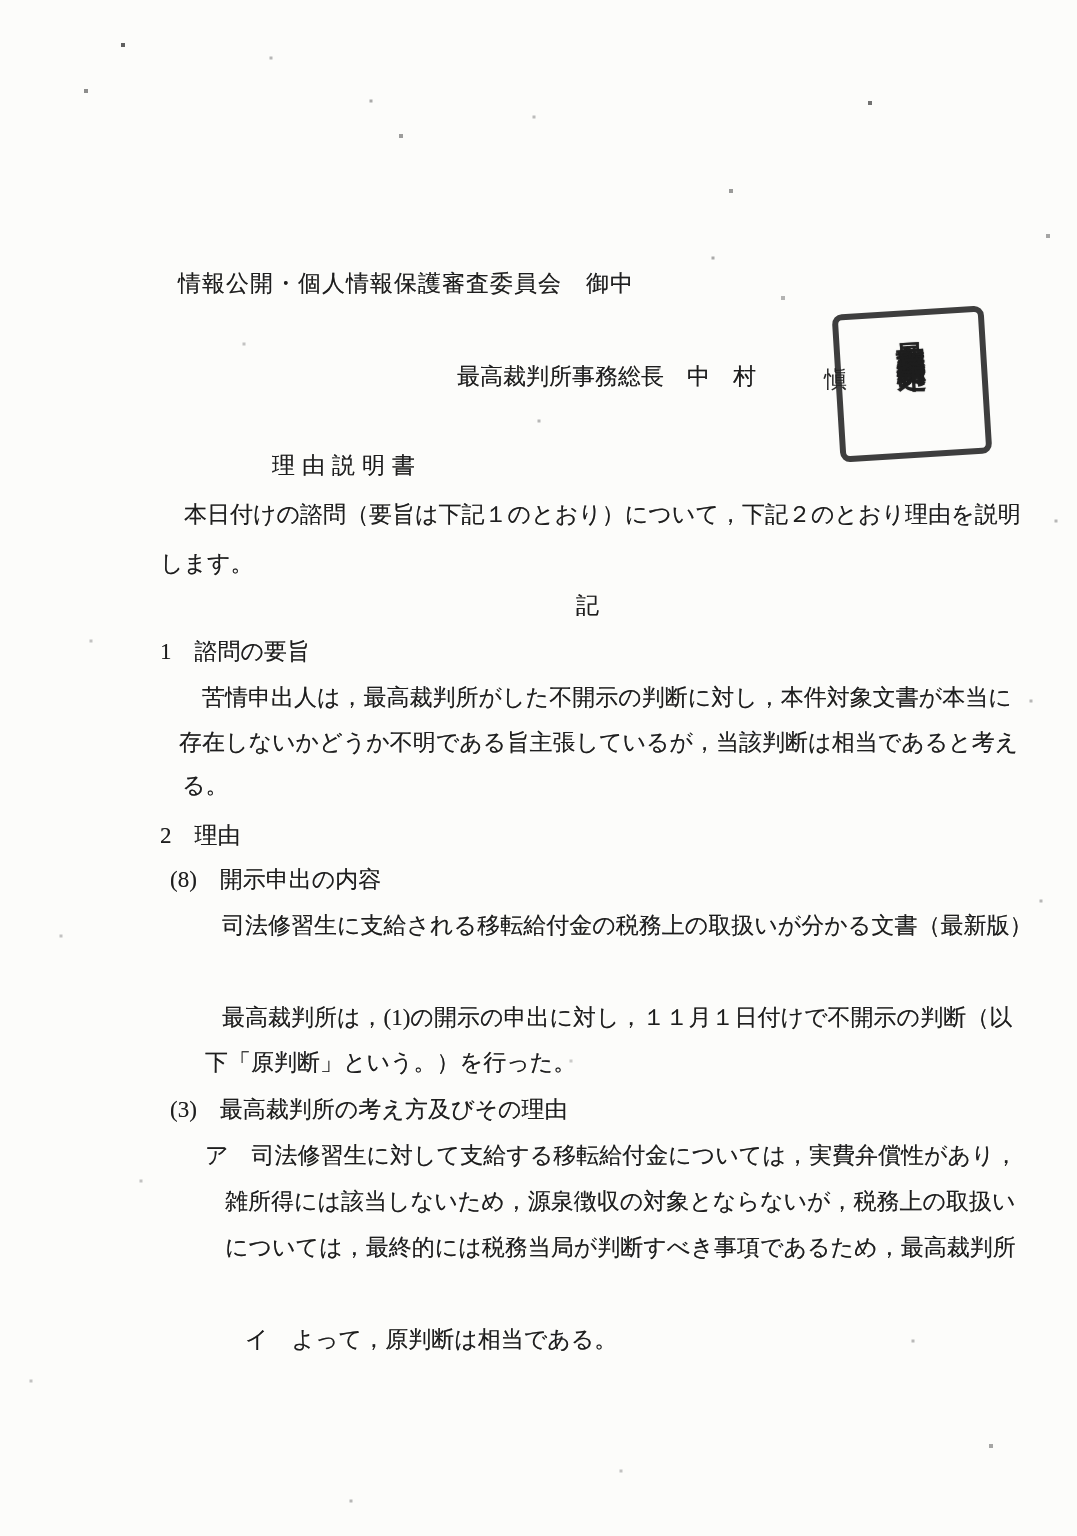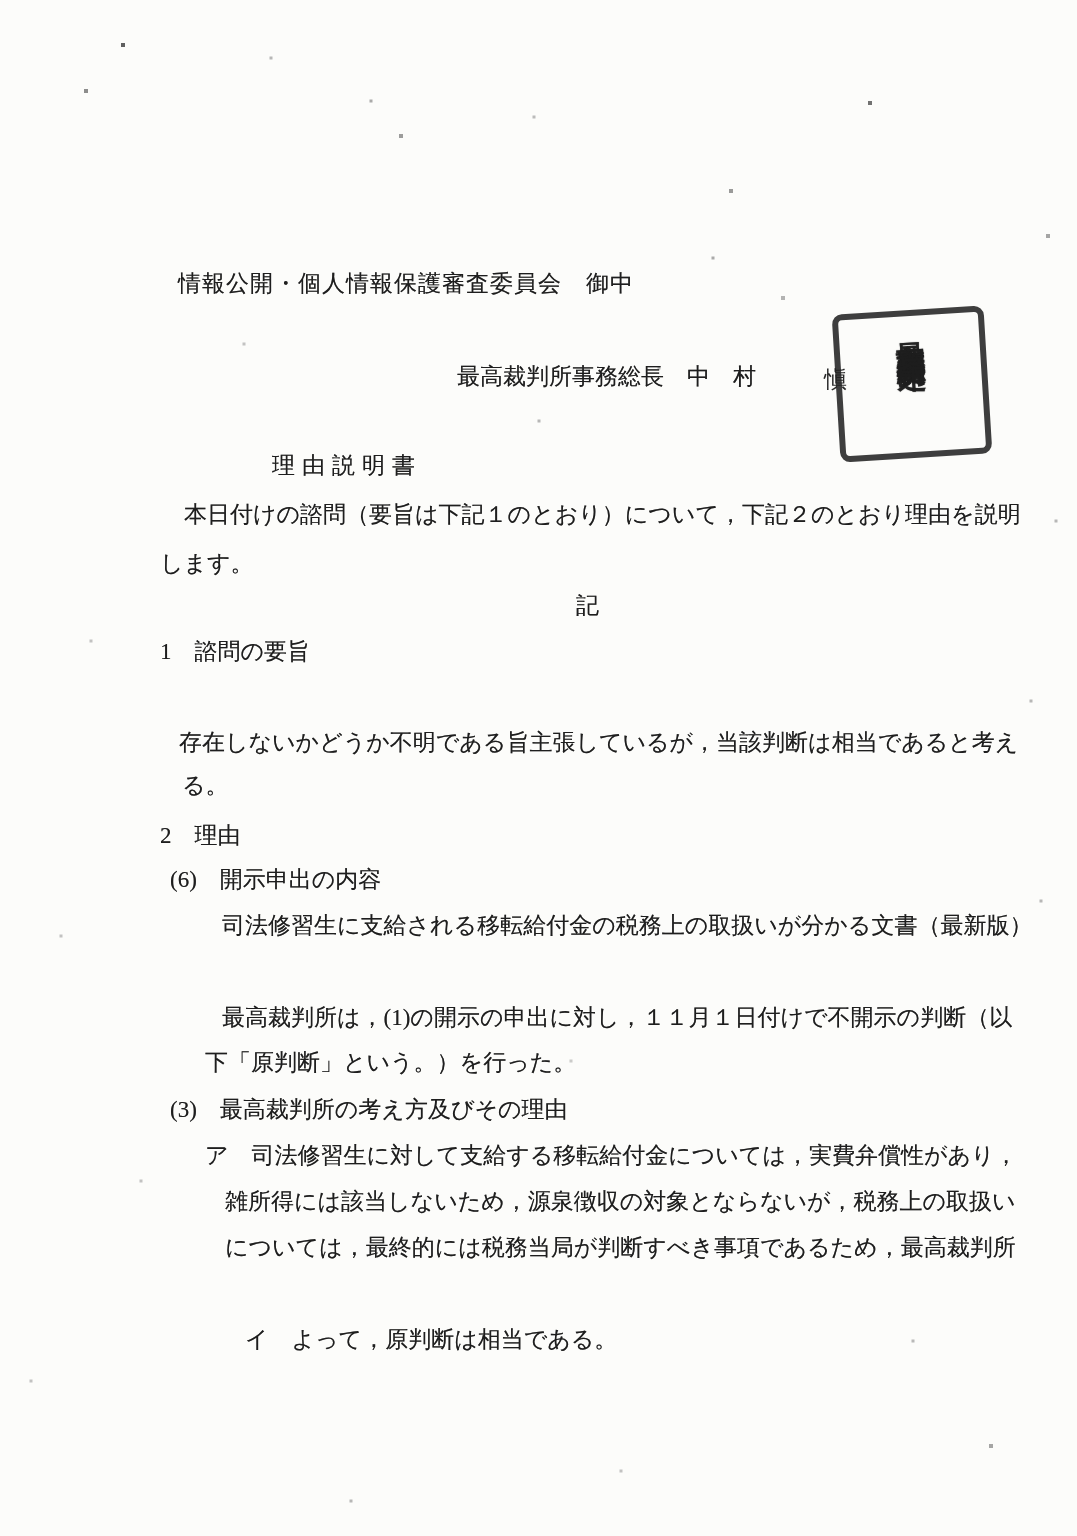--- a/index.html
+++ b/index.html
@@ -112,26 +112,27 @@
   </div>
 
   <div class="line doc-title" style="top:450px; left:272px;">理由説明書</div>
 
   <div class="line" style="top:499px; left:184px;">本日付けの諮問（要旨は下記１のとおり）について，下記２のとおり理由を説明</div>
   <div class="line" style="top:548px; left:160px;">します。</div>
 
   <div class="line ki-label" style="top:590px; left:576px;">記</div>
 
   <div class="line" style="top:636px; left:160px;">1　諮問の要旨</div>
+  <div class="line" style="top:682px; left:202px;">苦情申出人は，最高裁判所がした不開示の判断に対し，本件対象文書が本当に</div>
   <div class="line" style="top:727px; left:179px;">存在しないかどうか不明である旨主張しているが，当該判断は相当であると考え</div>
   <div class="line" style="top:770px; left:182px;">る。</div>
 
   <div class="line" style="top:820px; left:160px;">2　理由</div>
 
-  <div class="line" style="top:864px; left:170px;">(6)　開示申出の内容</div>
+  <div class="line" style="top:864px; left:170px;">(8)　開示申出の内容</div>
   <div class="line" style="top:910px; left:222px;">司法修習生に支給される移転給付金の税務上の取扱いが分かる文書（最新版）</div>
 
   <div class="line" style="top:1002px; left:222px;">最高裁判所は，(1)の開示の申出に対し，１１月１日付けで不開示の判断（以</div>
   <div class="line" style="top:1047px; left:205px;">下「原判断」という。）を行った。</div>
 
   <div class="line" style="top:1094px; left:170px;">(3)　最高裁判所の考え方及びその理由</div>
   <div class="line" style="top:1140px; left:205px;">ア　司法修習生に対して支給する移転給付金については，実費弁償性があり，</div>
   <div class="line" style="top:1186px; left:225px;">雑所得には該当しないため，源泉徴収の対象とならないが，税務上の取扱い</div>
   <div class="line" style="top:1232px; left:225px;">については，最終的には税務当局が判断すべき事項であるため，最高裁判所</div>
   <div class="line" style="top:1324px; left:205px;margin-left:40px;">イ　よって，原判断は相当である。</div>

